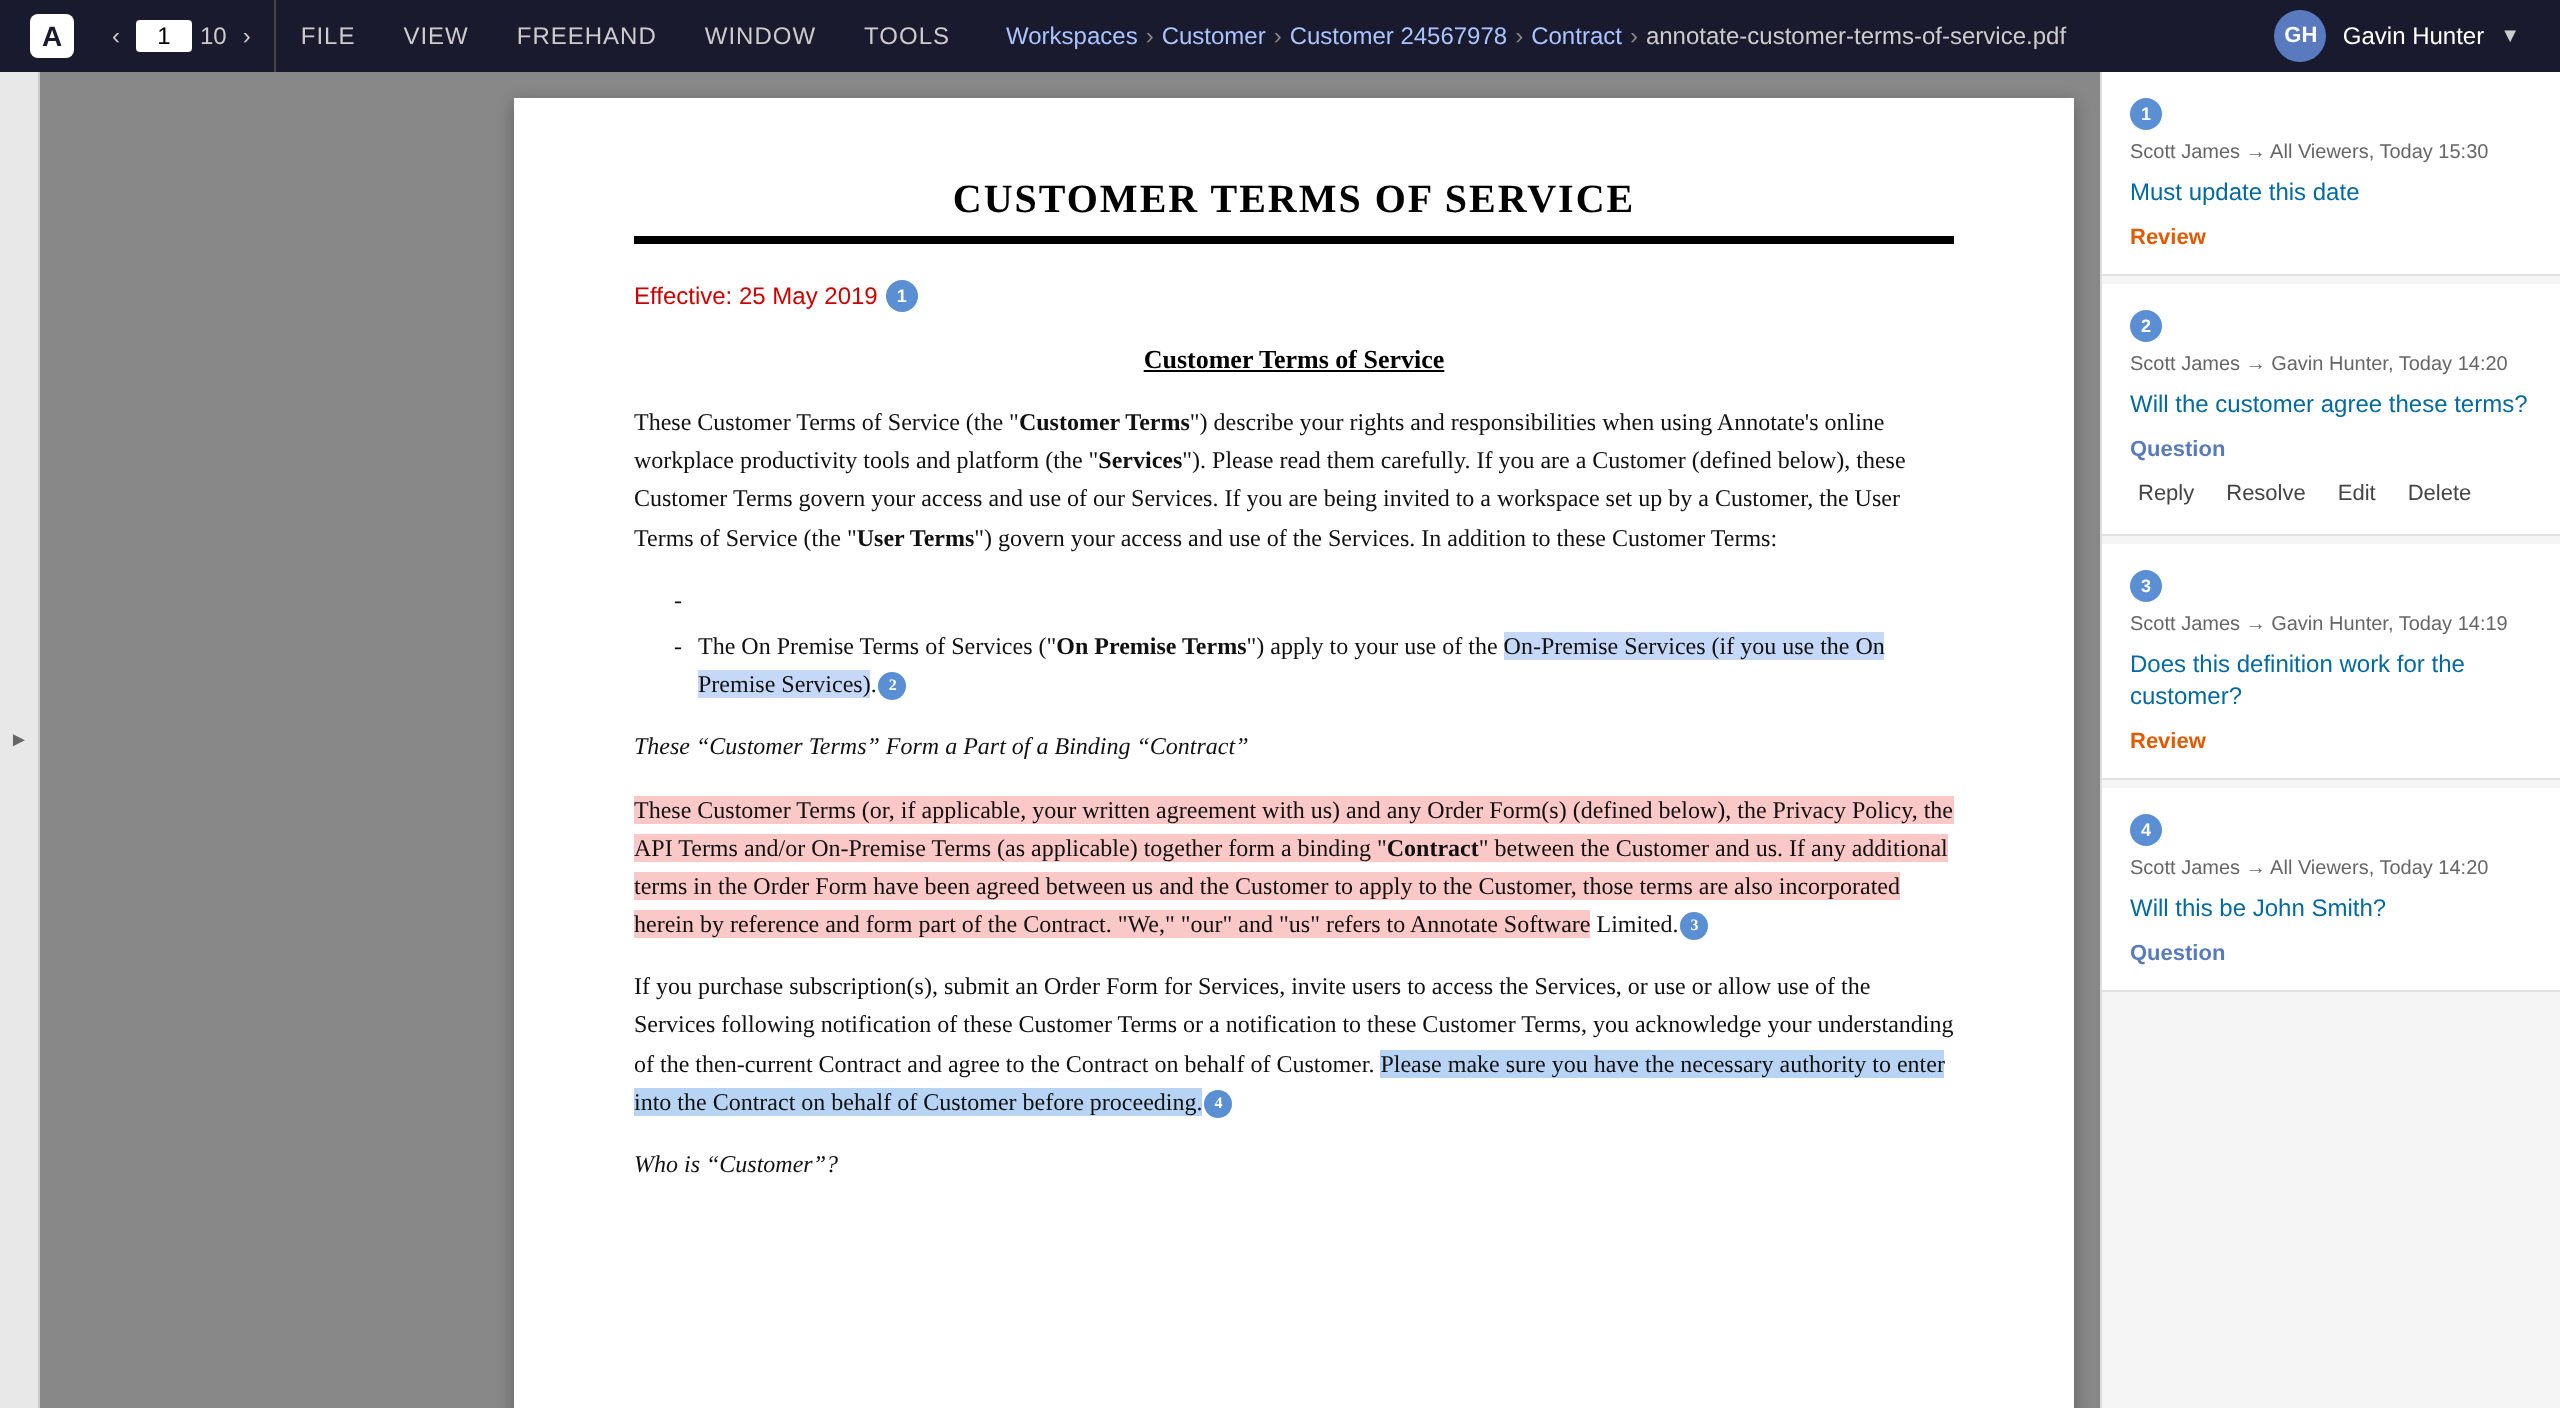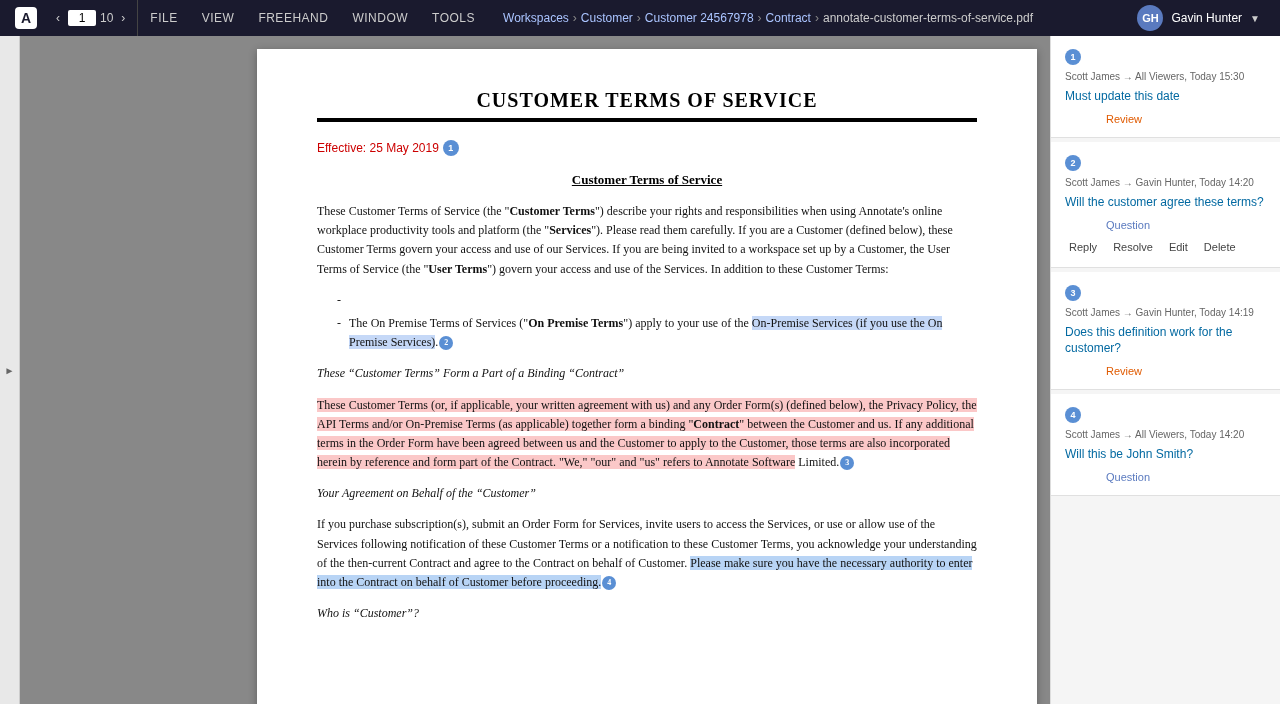--- a/index.html
+++ b/index.html
@@ -132,21 +132,21 @@
       width: 16px; height: 16px; border-radius: 50%; background: #5a8fd4;
       color: #fff; font-size: 9px; font-weight: bold; margin-bottom: 6px;
     }
     .annotation-meta {
       font-size: 10px; color: #666; margin-bottom: 6px;
     }
     .annotation-text {
       font-size: 12px; color: #0369a1; margin-bottom: 8px; line-height: 1.4;
     }
     .annotation-tag {
-      font-size: 11px; font-weight: normal; cursor: pointer; margin-left: 41px;
+      font-size: 11px; font-weight: bold; cursor: pointer;
     }
     .tag-review { color: #e05a00; }
     .tag-question { color: #5a7abf; }
     .annotation-actions {
       display: flex; gap: 8px; margin-top: 8px;
     }
     .ann-action-btn {
       font-size: 11px; color: #444; cursor: pointer; background: none; border: none; padding: 2px 4px;
     }
   </style>
@@ -222,23 +222,20 @@
         </ul>
 
         <p style="margin-bottom:12px;">
           <span class="italic-bold">These “Customer Terms” Form a Part of a Binding “Contract”</span>
         </p>
 
         <p>
           <span class="highlight-pink">These Customer Terms (or, if applicable, your written agreement with us) and any Order Form(s) (defined below), the Privacy Policy, the API Terms and/or On-Premise Terms (as applicable) together form a binding "<span class="bold">Contract</span>" between the Customer and us. If any additional terms in the Order Form have been agreed between us and the Customer to apply to the Customer, those terms are also incorporated herein by reference and form part of the Contract. "We," "our" and "us" refers to Annotate Software</span> Limited.<span class="inline-badge">3</span>
         </p>
 
-        <p style="margin-bottom:12px;">
-          <span class="italic-bold">Your Agreement on Behalf of the “Customer”</span>
-        </p>
 
         <p>
           If you purchase subscription(s), submit an Order Form for Services, invite users to access the Services, or use or allow use of the Services following notification of these Customer Terms or a notification to these Customer Terms, you acknowledge your understanding of the then-current Contract and agree to the Contract on behalf of Customer. <span class="highlight-blue-2">Please make sure you have the necessary authority to enter into the Contract on behalf of Customer before proceeding.</span><span class="inline-badge">4</span>
         </p>
 
         <p>
           <span class="italic-bold">Who is “Customer”?</span>
         </p>
       </div>
     </div>

